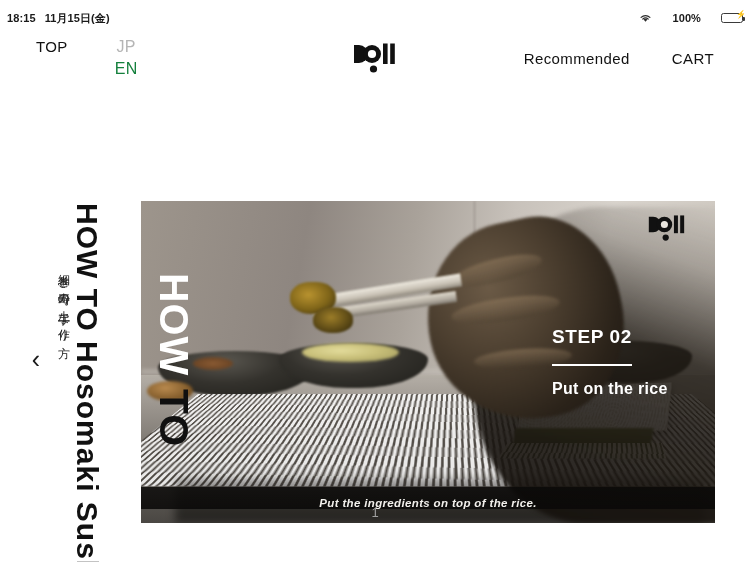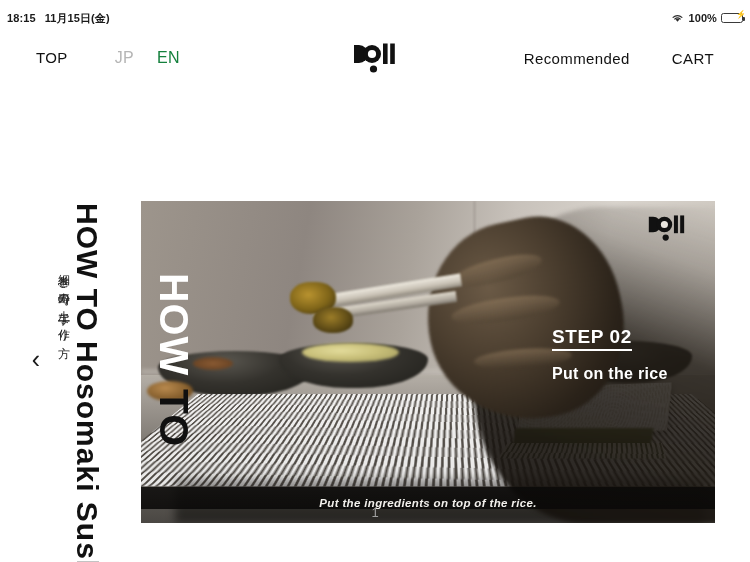--- a/index.html
+++ b/index.html
@@ -14,21 +14,21 @@
   .statusbar {
     height: 16px; width: 100%;
     display: flex; align-items: center;
     padding: 18px 7px;
     font-size: 11px; font-weight: bold;
     color: #1a1a1a;
     letter-spacing: 0.1px;
     text-align: right;
   }
   .sb-left { display: flex; align-items: center; gap: 9px; }
-  .sb-right { margin-left: auto; display: flex; align-items: center; gap: 4px; }
+  .sb-right { margin-left: auto; display: flex; align-items: center; gap: 20px; }
   .wifi { width: 13px; height: 10px; position: relative; display: inline-block; }
   .wifi svg { display:block; }
   .battery {
     width: 22px; height: 10px;
     border: 1px solid #3a3a3a; border-radius: 2.5px;
     position: relative; padding: 1px;
   }
   .battery::after {
     content:""; position:absolute; right:-3px; top:3px;
     width:2px; height:4px; background:#3a3a3a; border-radius:0 1px 1px 0;
@@ -42,21 +42,21 @@
     position: relative;
     display: flex; align-items: center;
     padding: 0 36px;
   }
   .nav-left { display: flex; align-items: baseline; gap: 47px; }
   .nav-right { margin-left: auto; display: flex; align-items: baseline; gap: 42px; }
   .nav-item {
     font-size: 15px; color: #111; letter-spacing: 0.4px;
     cursor: pointer; white-space: nowrap;
   }
-  .lang-group { display: flex; align-items: center; gap: 23px; }
+  .lang-group { display: flex; align-items: center; gap: 4px; flex-direction: column; }
   .lang { font-size: 16px; letter-spacing: 0.3px; cursor: pointer; }
   .lang.inactive { color: #b5b5b5; }
   .lang.active { color: #15803d; }
 
   
   .logo-wrap {
     position: absolute; left: 50%; top: 50%;
     transform: translate(-50%, -50%);
     display: flex; flex-direction: column; align-items: center;
   }
@@ -259,21 +259,21 @@
 
   
   .video-logo { position:absolute; right: 28px; top: 14px; }
 
   
   .step-cap { position:absolute; left: 411px; top: 126px; }
   .step-num {
     font-size: 19px; font-weight: bold; color:#fff;
     letter-spacing: .6px;
     border-bottom: 2.5px solid #fff;
-    display:inline-block; padding-bottom: 1px;
+    display:inline-block; padding-bottom: 16px;
     line-height: 1.1;
   }
   .step-desc {
     margin-top: 14px;
     font-size: 16px; font-weight: bold; color:#fff;
     letter-spacing: .3px;
   }
 
   
   .sub-band {

